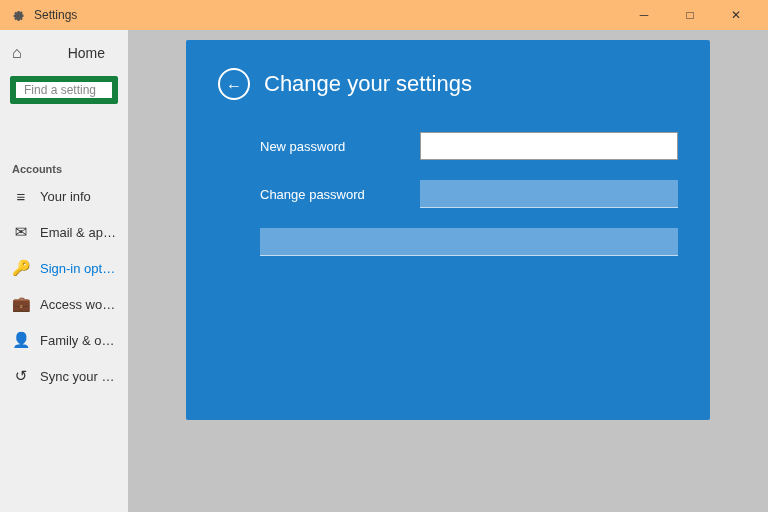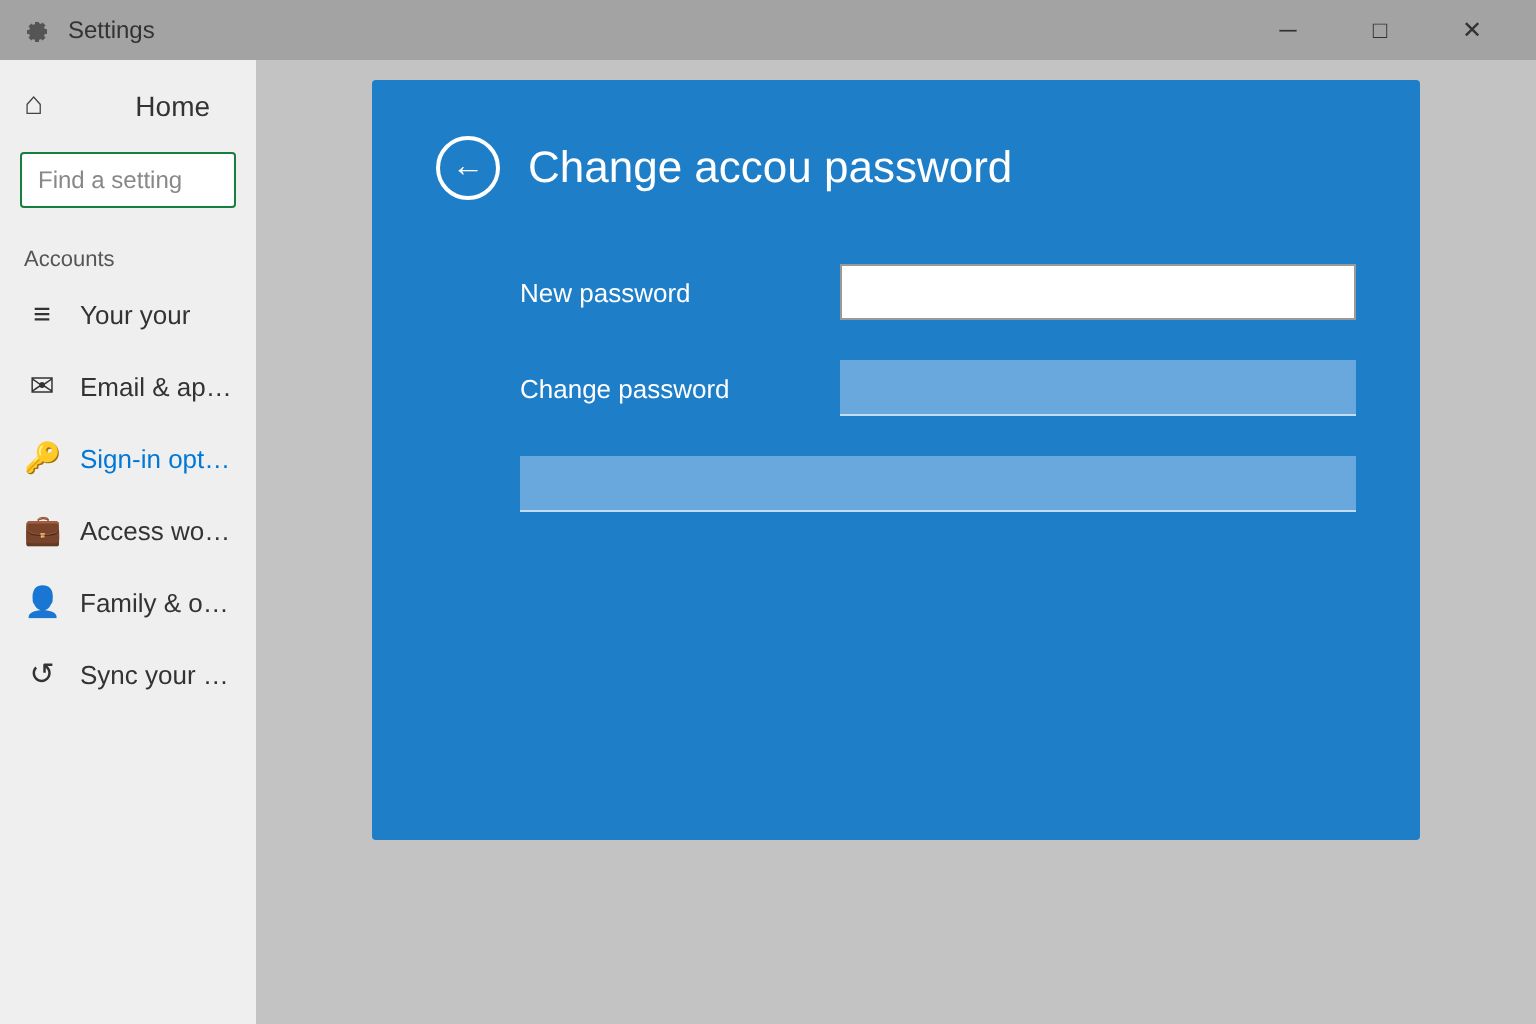--- a/index.html
+++ b/index.html
@@ -13,21 +13,21 @@
       position: relative;
     }
 
     
     .title-bar {
       position: absolute;
       top: 0;
       left: 0;
       right: 0;
       height: 30px;
-      background: #a3a3a3;
+      background: #fdba74;
       display: flex;
       align-items: center;
       padding: 0 10px;
       justify-content: space-between;
     }
 
     .title-bar-left {
       display: flex;
       align-items: center;
       gap: 8px;
@@ -91,35 +91,36 @@
       font-size: 14px;
       color: #333;
       font-weight: 500;
       margin-left: 36px;
     }
 
     .sidebar-search {
       margin: 0 10px 12px;
       padding: 4px 8px;
       background: #fff;
-      border: 1px solid #15803d;
+      border: 6px solid #15803d;
       border-radius: 2px;
       font-size: 12px;
       color: #888;
       height: 28px;
       display: flex;
       align-items: center;
     }
 
     .sidebar-section-label {
       font-size: 11px;
       color: #555;
       padding: 8px 12px 4px;
-      font-weight: 400;
+      font-weight: 700;
       text-transform: none;
+      margin-top: 39px;
     }
 
     .sidebar-item {
       display: flex;
       align-items: center;
       gap: 10px;
       padding: 9px 12px;
       cursor: pointer;
       font-size: 13px;
       color: #333;
@@ -260,21 +261,21 @@
     <span class="sidebar-home-icon">⌂</span>
     <span class="sidebar-home-label">Home</span>
   </div>
   <div class="sidebar-search">
     <span style="color:#888;font-size:12px;">Find a setting</span>
   </div>
   <div class="sidebar-section-label">Accounts</div>
 
   <div class="sidebar-item">
     <span class="sidebar-item-icon">≡</span>
-    <span class="sidebar-item-label">Your your</span>
+    <span class="sidebar-item-label">Your info</span>
   </div>
   <div class="sidebar-item">
     <span class="sidebar-item-icon">✉</span>
     <span class="sidebar-item-label">Email &amp; app accou</span>
   </div>
   <div class="sidebar-item active">
     <span class="sidebar-item-icon">🔑</span>
     <span class="sidebar-item-label">Sign-in options</span>
   </div>
   <div class="sidebar-item">
@@ -292,21 +293,21 @@
 </div>
 
 <div class="main-content"></div>
 
 <div class="dialog-overlay">
   <div class="dialog">
     <div class="dialog-header">
       <div class="back-btn">
         <span>←</span>
       </div>
-      <span class="dialog-title">Change accou password</span>
+      <span class="dialog-title">Change your settings</span>
     </div>
 
     <div class="form-row">
       <label class="form-label">New password</label>
       <input class="form-input focused" type="password" style="">
     </div>
 
     <div class="form-row">
       <label class="form-label">Change password</label>
       <input class="form-input" type="password" style="">

